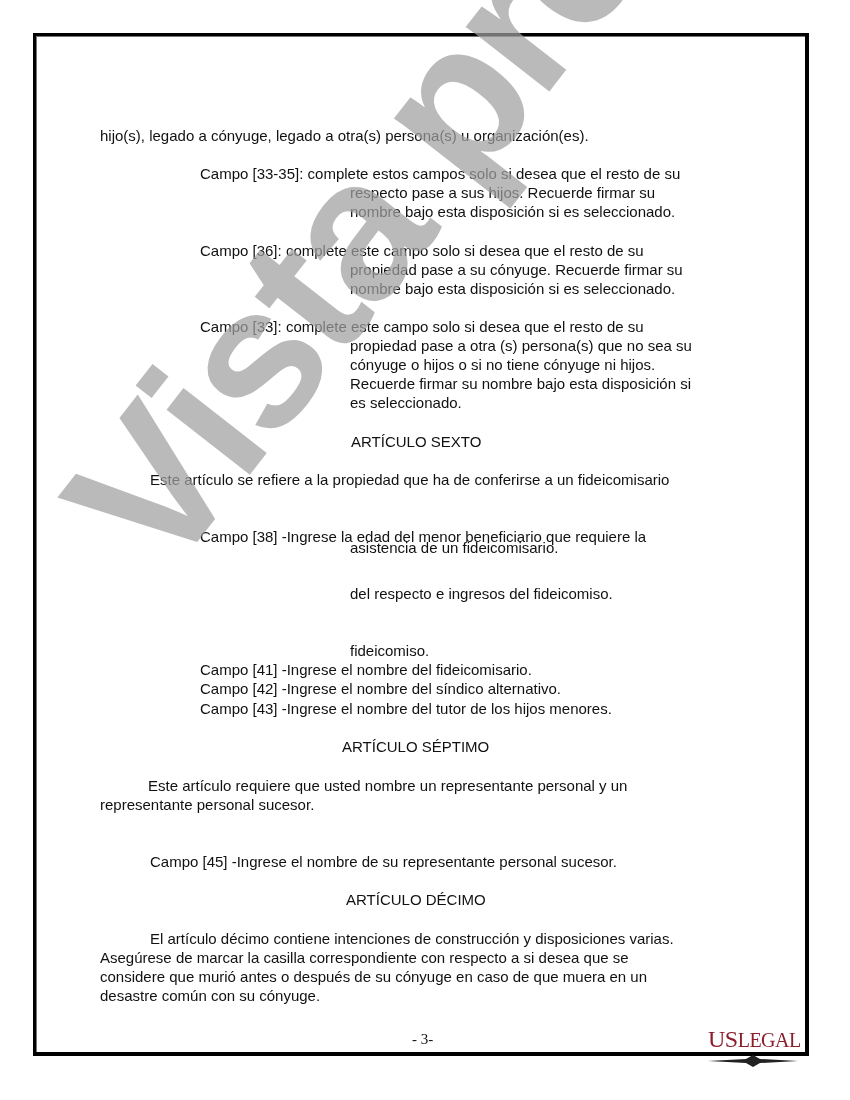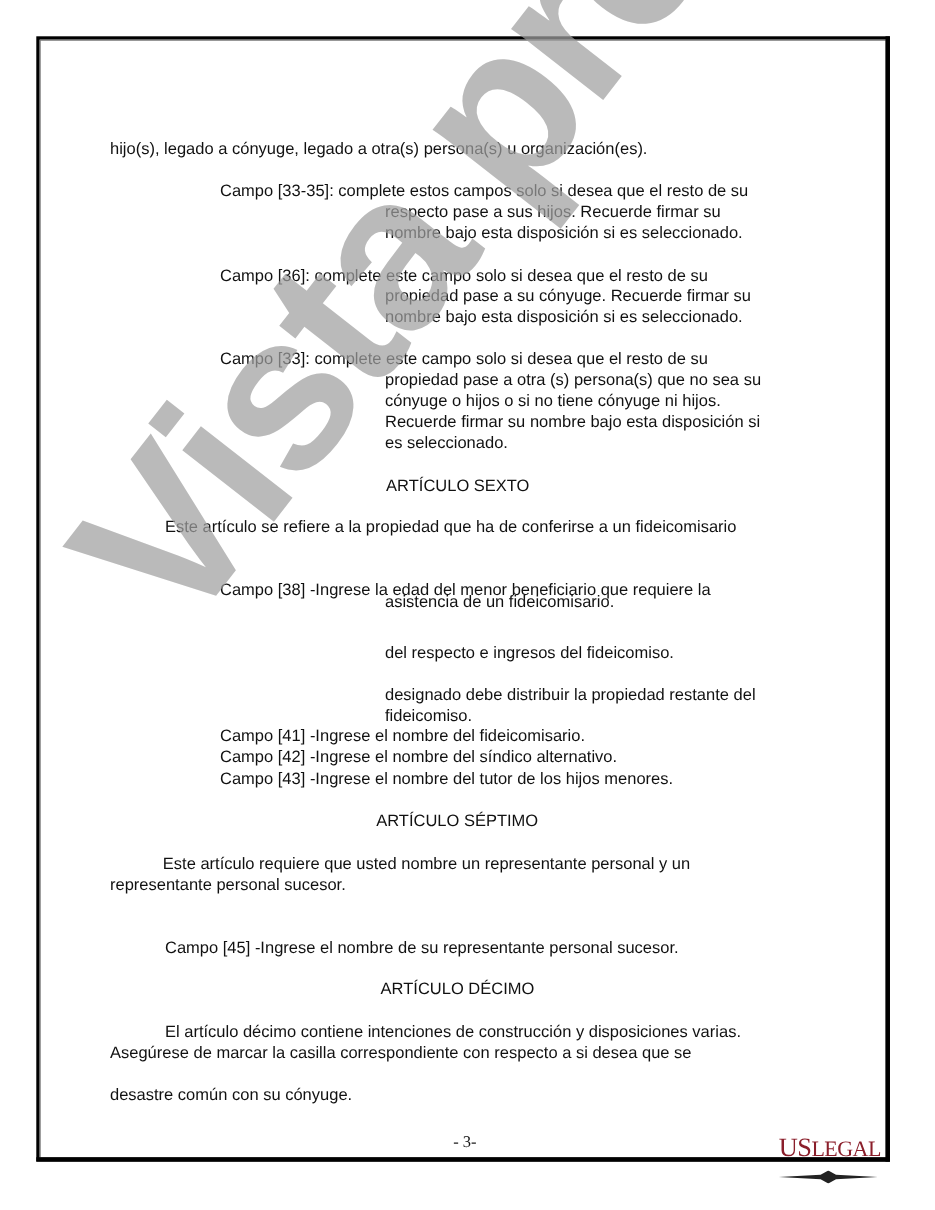--- a/index.html
+++ b/index.html
@@ -14,21 +14,21 @@
     .frame-outer {
       position: absolute; left: 33px; top: 33px; width: 776px; height: 1023px;
       border-right: 4px solid #000; border-bottom: 4px solid #000; box-sizing: border-box;
       pointer-events: none;
     }
     .content { position: absolute; left: 0; top: 0; width: 850px; height: 1100px; font-size: 15px; line-height: 19.3px; margin-top: 24px; }
     .line { position: absolute; white-space: nowrap; }
     .h { font-weight: normal; }
     .footer-page { position: absolute; left: 412px; top: 1031px; font-family: "Liberation Serif", serif; font-size: 15px; }
     .logo { position: absolute; left: 708px; top: 1026px; width: 115px; height: 34px; }
-    .logo-text { font-family: "Liberation Serif", serif; color: #8b1f2b; font-size: 24px; letter-spacing: -0.5px; line-height: 36px; }
+    .logo-text { font-family: "Liberation Serif", serif; color: #8b1f2b; font-size: 24px; letter-spacing: -0.5px; line-height: 26px; }
     .logo-text .small { font-size: 20px; }
     .watermark {
       position: absolute; left: 20px; top: 470px; width: 900px; text-align: left;
       transform: rotate(-52deg); transform-origin: 0 0;
       font-weight: bold; font-size: 200px; color: rgba(160,160,160,0.72);
       font-family: "Liberation Sans", sans-serif; letter-spacing: -6px; white-space: nowrap;
       pointer-events: none;
     }
   </style>
 </head>
@@ -53,34 +53,34 @@
   <div class="line" style="left:350px;top:331px">cónyuge o hijos o si no tiene cónyuge ni hijos.</div>
   <div class="line" style="left:350px;top:350px">Recuerde firmar su nombre bajo esta disposición si</div>
   <div class="line" style="left:350px;top:369px">es seleccionado.</div>
 
   <div class="line h" style="left:351px;top:408px">ARTÍCULO SEXTO</div>
   <div class="line" style="left:150px;top:446px">Este artículo se refiere a la propiedad que ha de conferirse a un fideicomisario</div>
 
   <div class="line" style="left:200px;top:503px">Campo [38]   -Ingrese la edad del menor beneficiario que requiere la</div>
   <div class="line" style="left:350px;top:514px">asistencia de un fideicomisario.</div>
   <div class="line" style="left:350px;top:560px">del respecto e ingresos del fideicomiso.</div>
-  <div class="line" style="left:350px;top:598px">designado debe distribuir la propiedad restante del</div>
   <div class="line" style="left:350px;top:617px">fideicomiso.</div>
   <div class="line" style="left:200px;top:636px">Campo [41]   -Ingrese el nombre del fideicomisario.</div>
   <div class="line" style="left:200px;top:655px">Campo [42]   -Ingrese el nombre del síndico alternativo.</div>
   <div class="line" style="left:200px;top:675px">Campo [43]   -Ingrese el nombre del tutor de los hijos menores.</div>
 
   <div class="line h" style="left:342px;top:713px">ARTÍCULO SÉPTIMO</div>
   <div class="line" style="left:148px;top:752px">Este artículo requiere que usted nombre un representante personal y un</div>
   <div class="line" style="left:100px;top:771px">representante personal sucesor.</div>
   <div class="line" style="left:150px;top:828px">Campo [45]   -Ingrese el nombre de su representante personal sucesor.</div>
 
   <div class="line h" style="left:346px;top:866px">ARTÍCULO DÉCIMO</div>
   <div class="line" style="left:150px;top:905px">El artículo décimo contiene intenciones de construcción y disposiciones varias.</div>
   <div class="line" style="left:100px;top:924px">Asegúrese de marcar la casilla correspondiente con respecto a si desea que se</div>
+  <div class="line" style="left:100px;top:943px">considere que murió antes o después de su cónyuge en caso de que muera en un</div>
   <div class="line" style="left:100px;top:962px">desastre común con su cónyuge.</div>
 </div>
 
 <div class="watermark">Vista previa</div>
 
 <div class="footer-page">- 3-</div>
 
 <div class="logo">
   <div class="logo-text"><span>US</span><span class="small">LEGAL</span></div>
   <svg width="90" height="12" viewBox="0 0 90 12">

